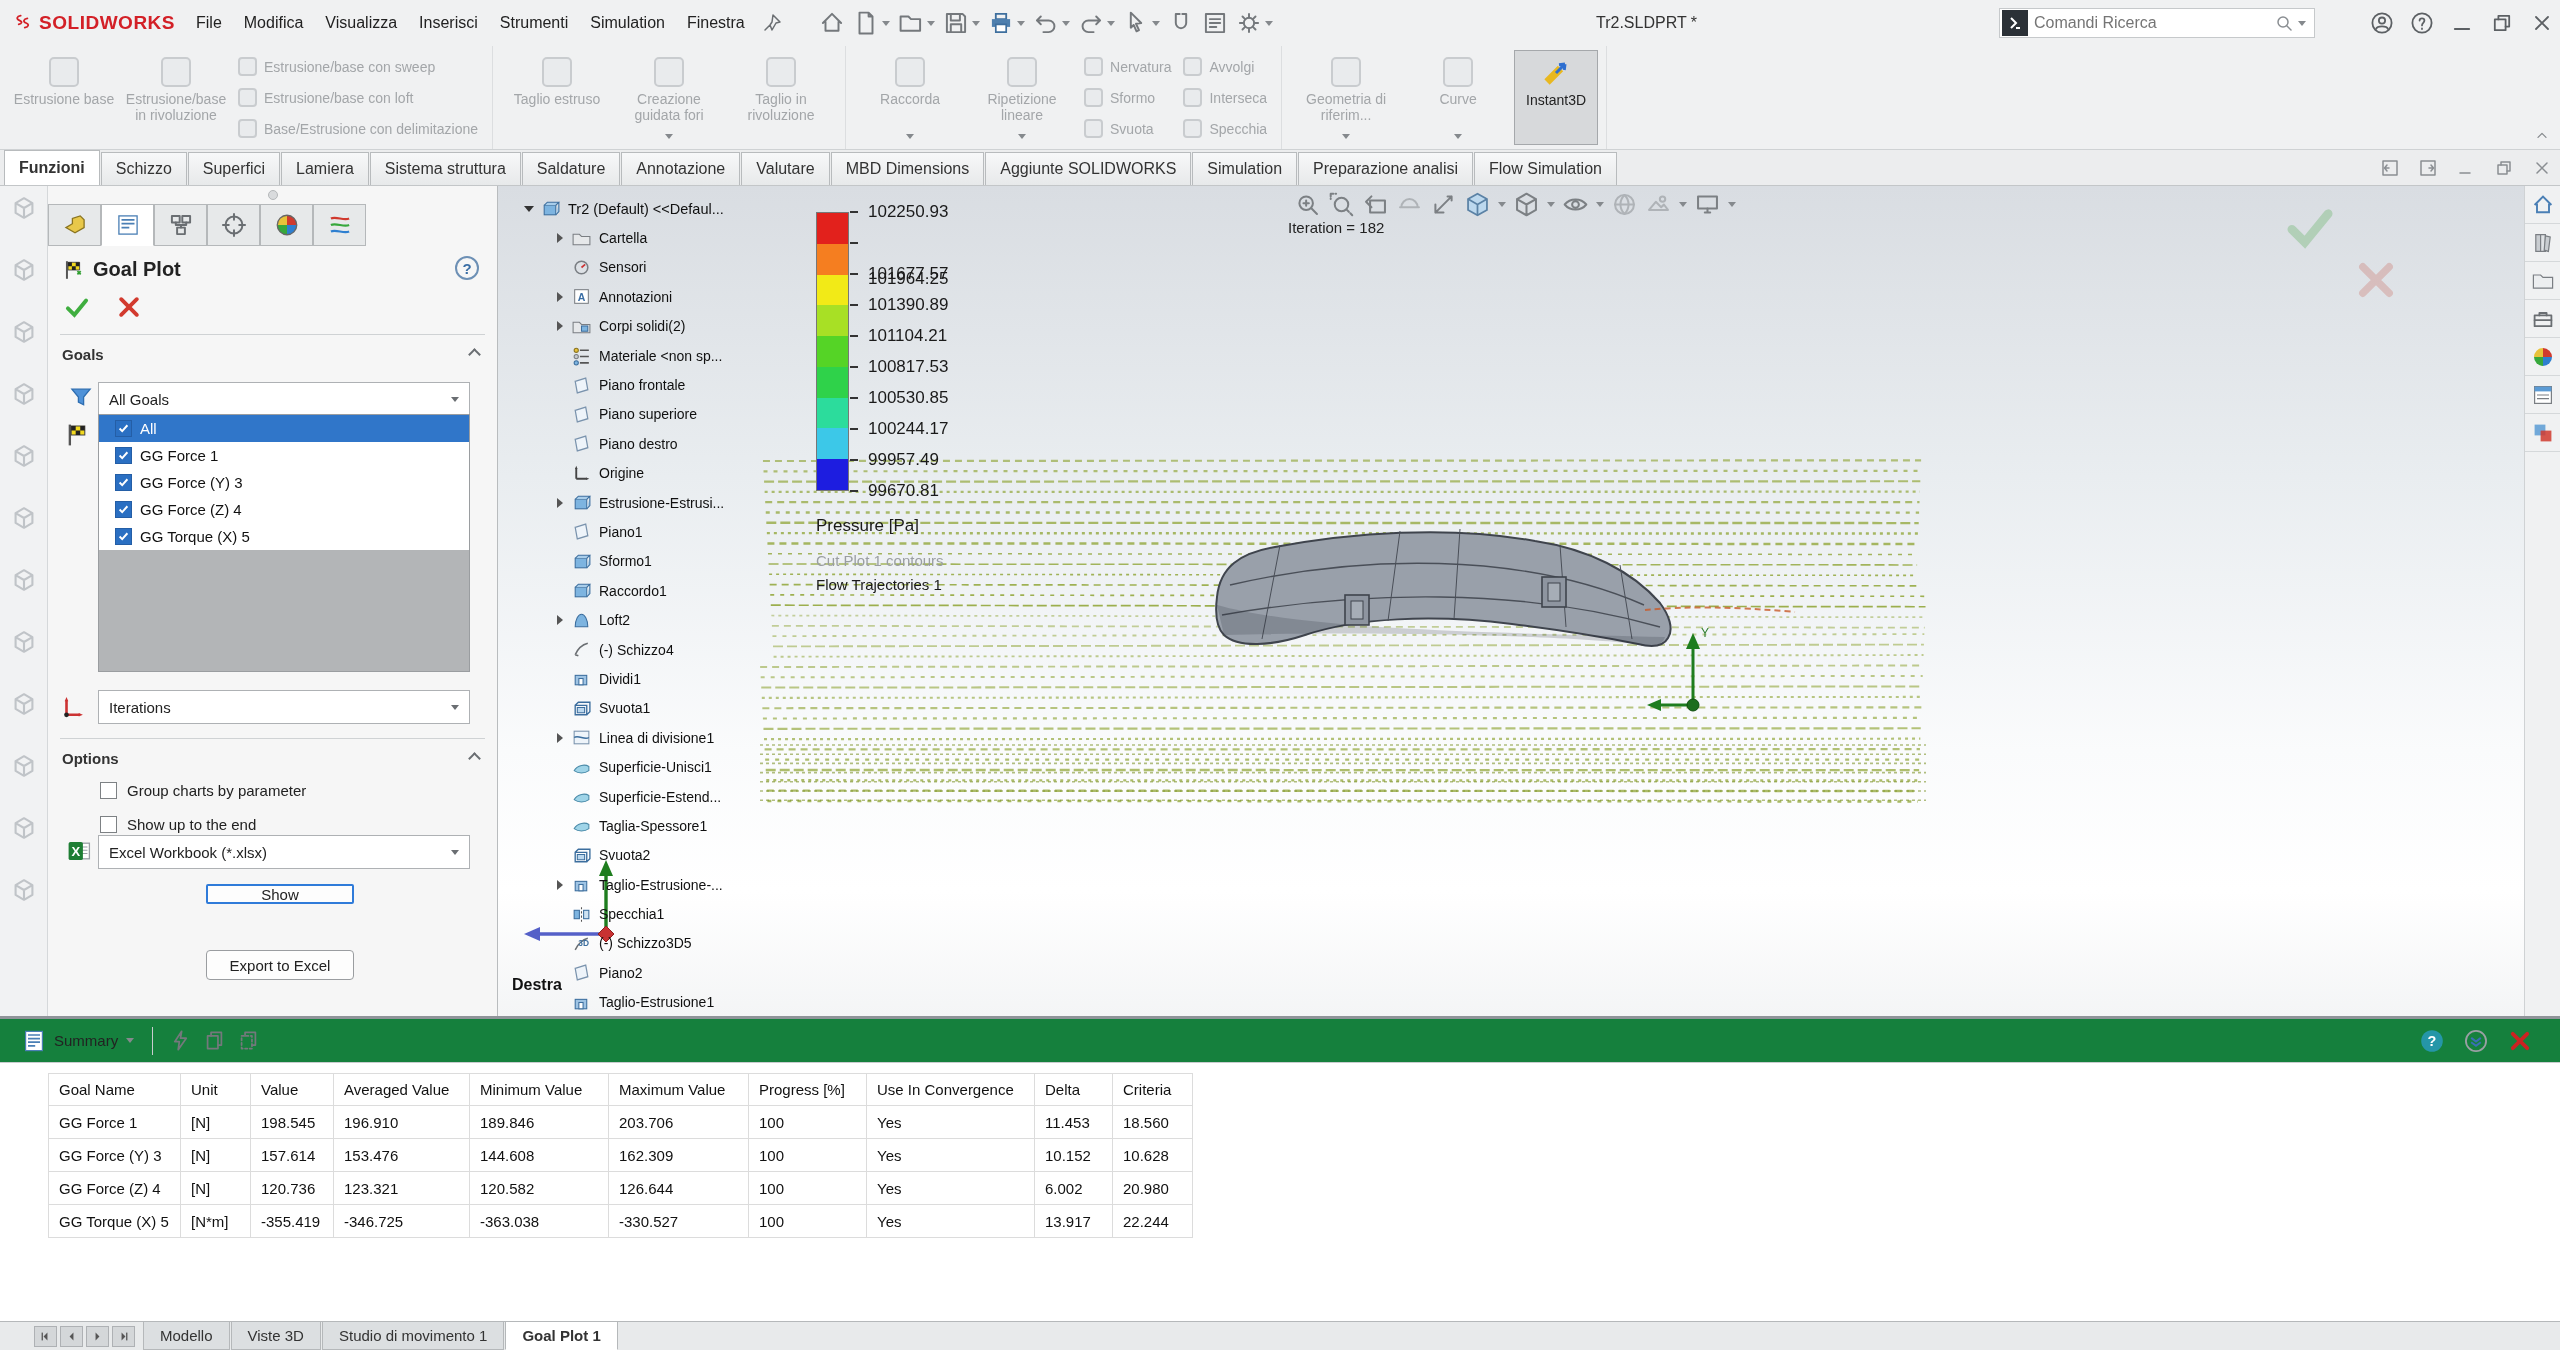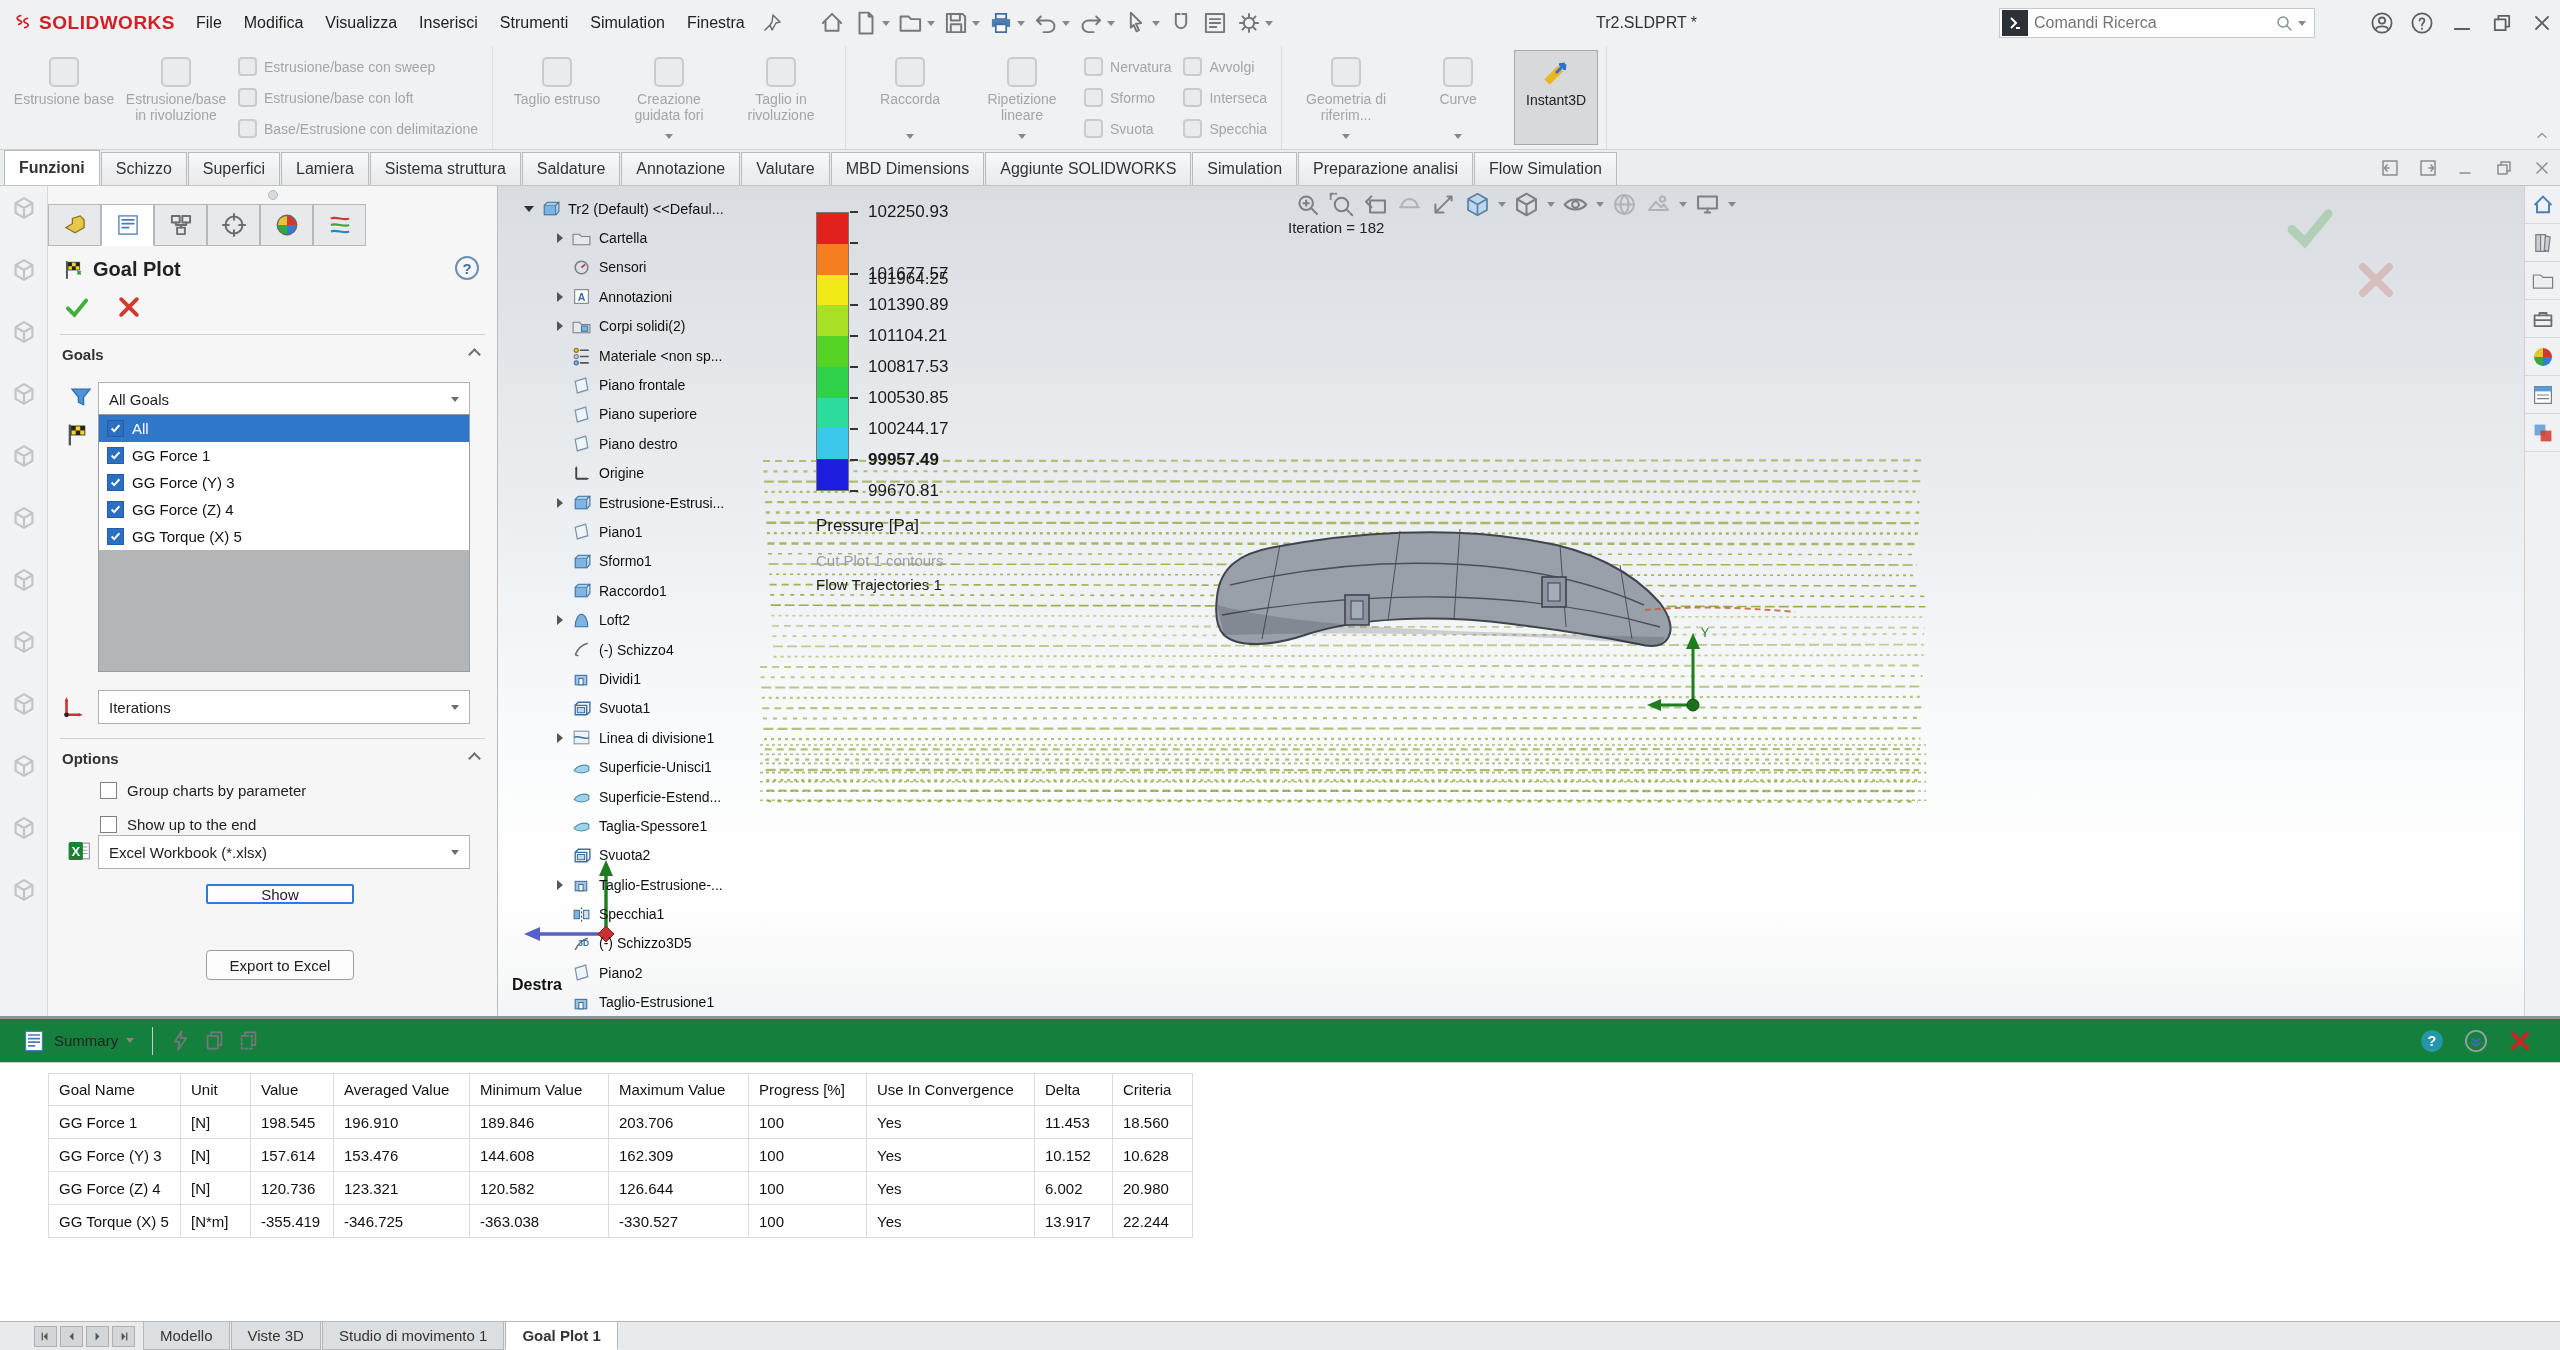--- a/index.html
+++ b/index.html
@@ -65,21 +65,21 @@
   .pm-help{position:absolute;right:18px;top:70px;width:24px;height:24px;border:2px solid #6d90b5;border-radius:50%;color:#3a6ea5;font-size:15px;font-weight:bold;display:flex;align-items:center;justify-content:center}
   .pm-actions{position:absolute;left:16px;top:108px;display:flex;gap:26px}
   .pm-actions svg{width:26px;height:26px}
   .pm-hr{position:absolute;left:12px;right:12px;height:1px;background:#cfd2d4}
   .sect-head{position:absolute;left:14px;right:14px;display:flex;justify-content:space-between;align-items:center;font-size:15px;font-weight:bold;color:#333}
   .chev-up{width:9px;height:9px;border-left:2px solid #6a6e72;border-top:2px solid #6a6e72;transform:rotate(45deg);margin-right:4px}
   .dd{position:absolute;height:34px;border:1px solid #aeb1b4;background:#fff;display:flex;align-items:center;justify-content:space-between;padding:0 10px;font-size:15px;color:#222}
   .dd .tri-down{border-top-color:#6a6e72}
   .row-icon{position:absolute;width:26px;height:26px}
   .goal-list{position:absolute;left:50px;top:228px;width:372px;height:258px;border:1px solid #9a9da0;background:#b3b5b7;overflow:hidden}
-  .goal-item{height:27px;display:flex;align-items:center;gap:8px;padding-left:8px;background:#fff;font-size:15px;color:#111}
+  .goal-item{height:27px;display:flex;align-items:center;gap:8px;padding-left:16px;background:#fff;font-size:15px;color:#111}
   .goal-item.selected{background:#3076c9;color:#fff}
   .cb{width:17px;height:17px;border:1px solid #7d8184;background:#fff;flex:none;display:flex;align-items:center;justify-content:center}
   .cb.checked{background:#2a6fc2;border-color:#245ea6}
   .cb.checked svg{width:13px;height:13px}
   .opt-row{position:absolute;left:52px;display:flex;align-items:center;gap:10px;font-size:15px;color:#222}
   .btn{position:absolute;background:#fdfdfd;text-align:center;font-size:15px;color:#222;display:flex;align-items:center;justify-content:center}
   .btn-show{left:158px;top:698px;width:148px;height:20px;border:2px solid #2f7bd9;border-radius:2px}
   .btn-export{left:158px;top:764px;width:148px;height:30px;border:1px solid #9a9da0;border-radius:4px}
 
   
@@ -750,21 +750,21 @@
           <span class="legend-val" style="top: 109px;">101390.89</span>
           <span class="legend-tick" style="left: 352px; top: 149px;"></span>
           <span class="legend-val" style="top: 140px;">101104.21</span>
           <span class="legend-tick" style="left: 352px; top: 180px;"></span>
           <span class="legend-val" style="top: 171px;">100817.53</span>
           <span class="legend-tick" style="left: 352px; top: 211px;"></span>
           <span class="legend-val" style="top: 202px;">100530.85</span>
           <span class="legend-tick" style="left: 352px; top: 242px;"></span>
           <span class="legend-val" style="top: 233px;">100244.17</span>
           <span class="legend-tick" style="left: 352px; top: 273px;"></span>
-          <span class="legend-val" style="top: 264px; font-weight: bold;">99957.49</span>
+          <span class="legend-val" style="top: 264px;">99957.49</span>
           <span class="legend-tick" style="left: 352px; top: 304px;"></span>
           <span class="legend-val" style="top: 295px;">99670.81</span>
         </div>
       <div class="legend-title">Pressure [Pa]</div>
       <div id="legendann">
           <div class="legend-ann" style="top: 366px; color: rgb(154, 158, 162);">Cut Plot 1 contours</div>
           <div class="legend-ann" style="top: 390px; color: rgb(26, 26, 26);">Flow Trajectories 1</div>
         </div>
 
       <div class="hud" id="hud">

